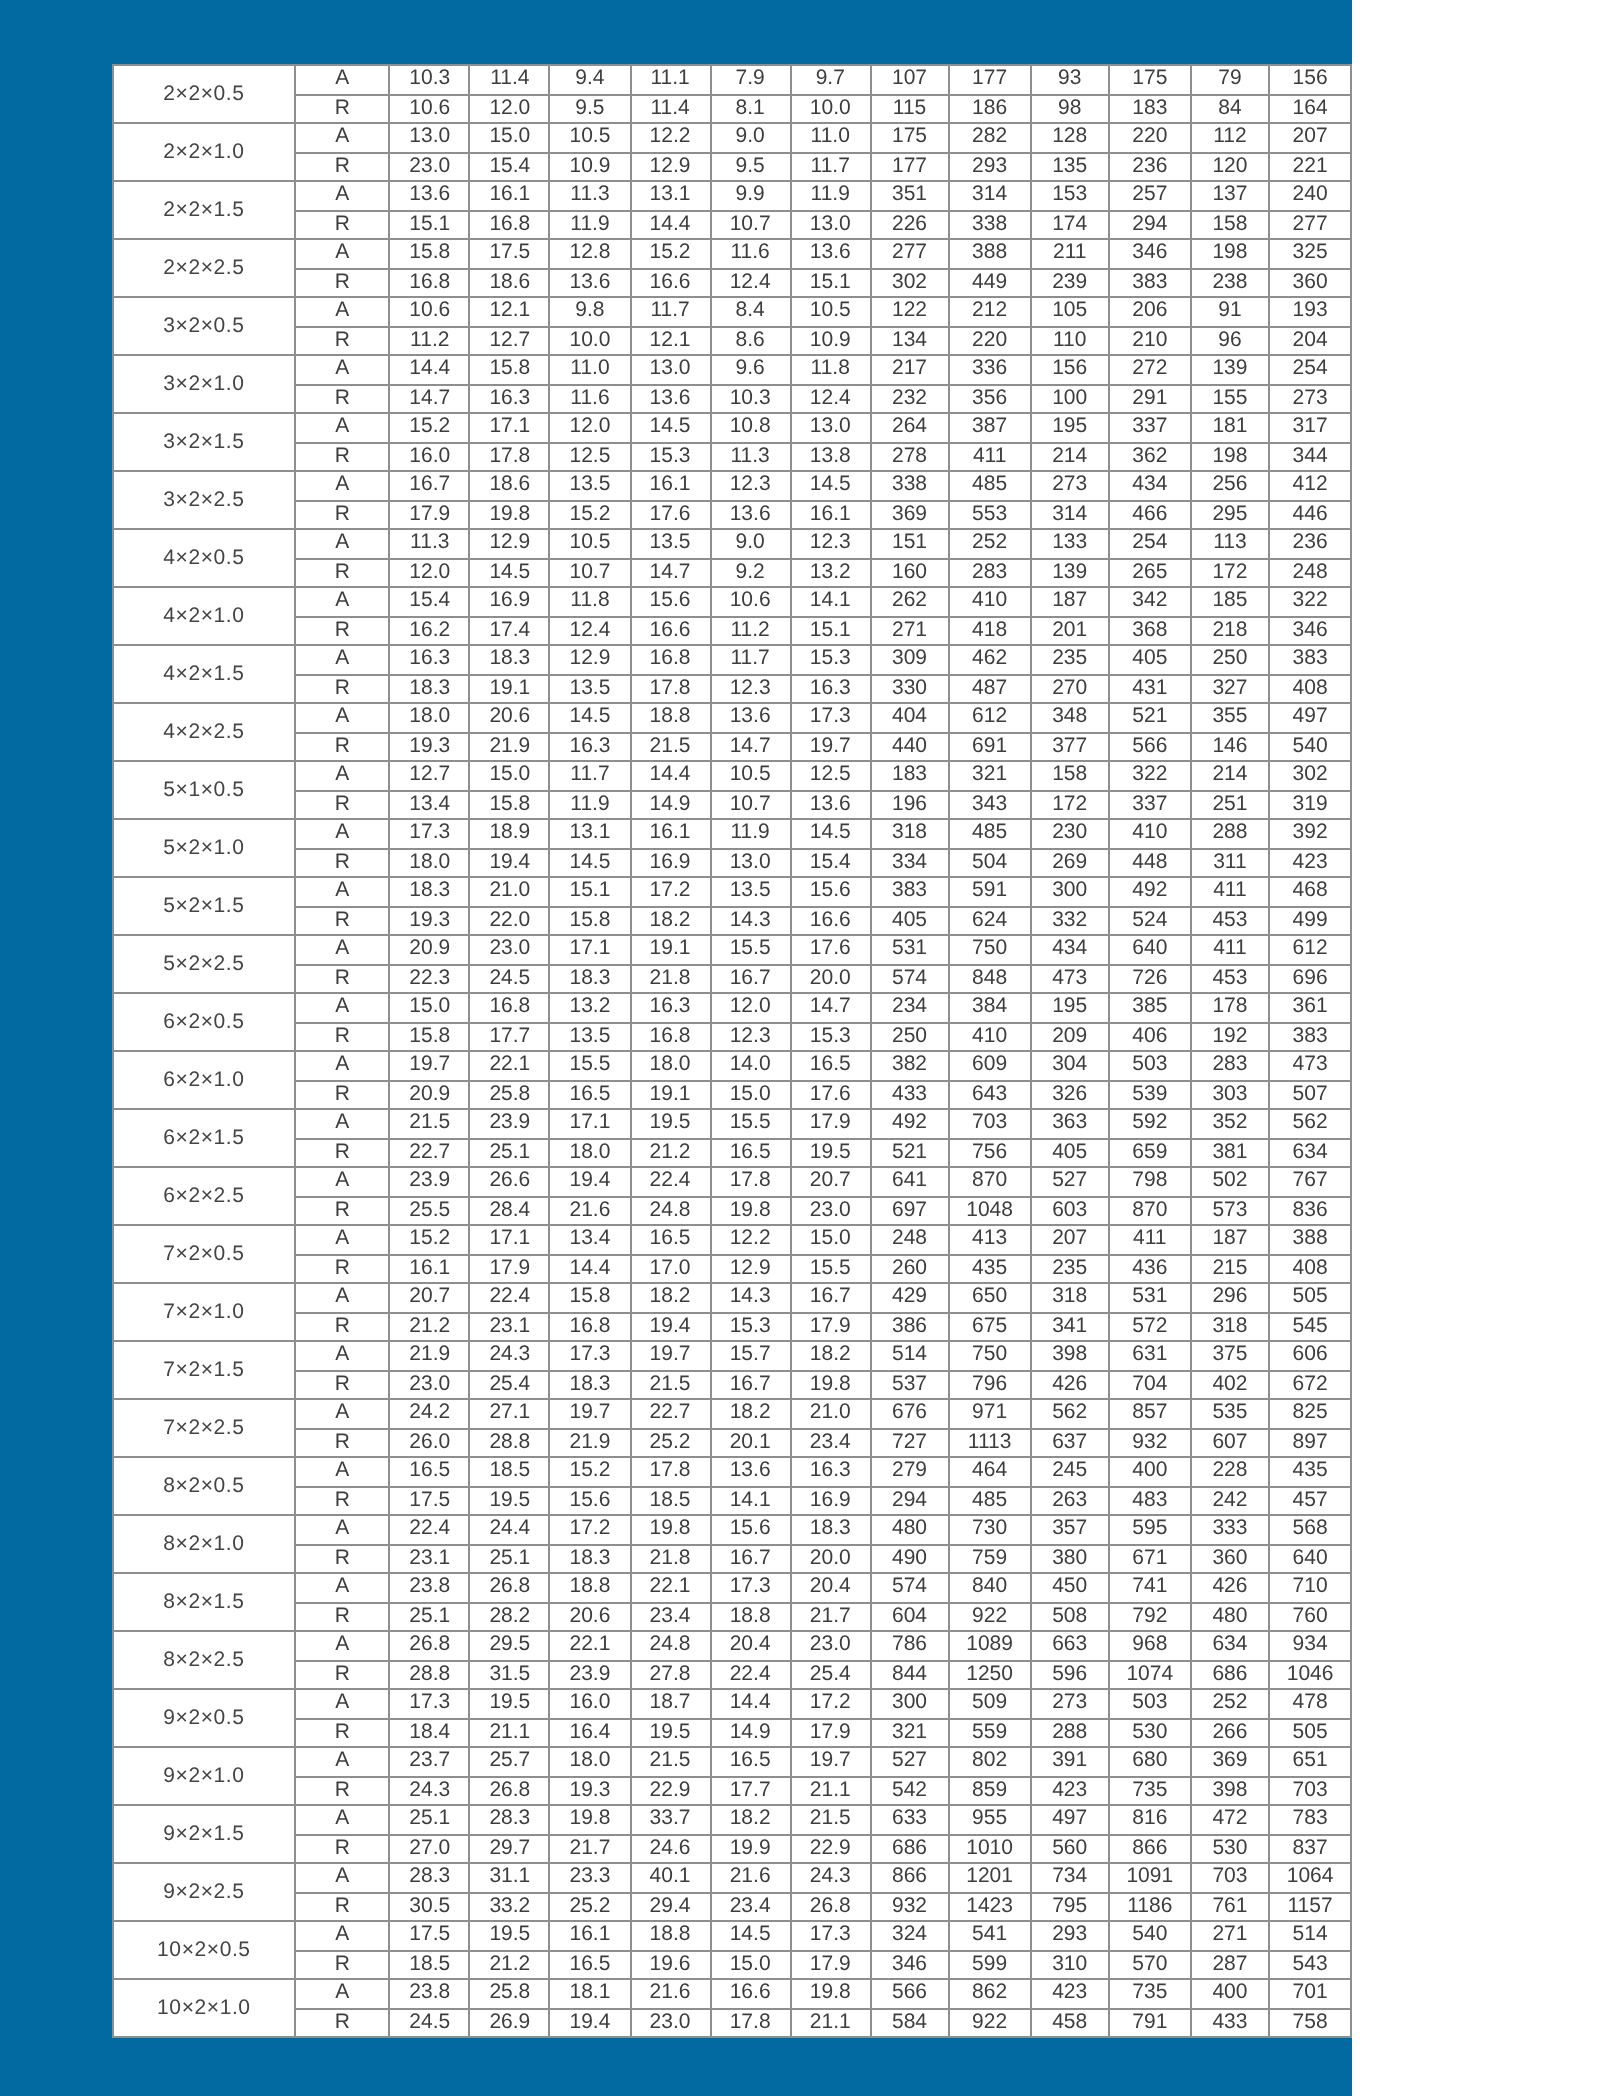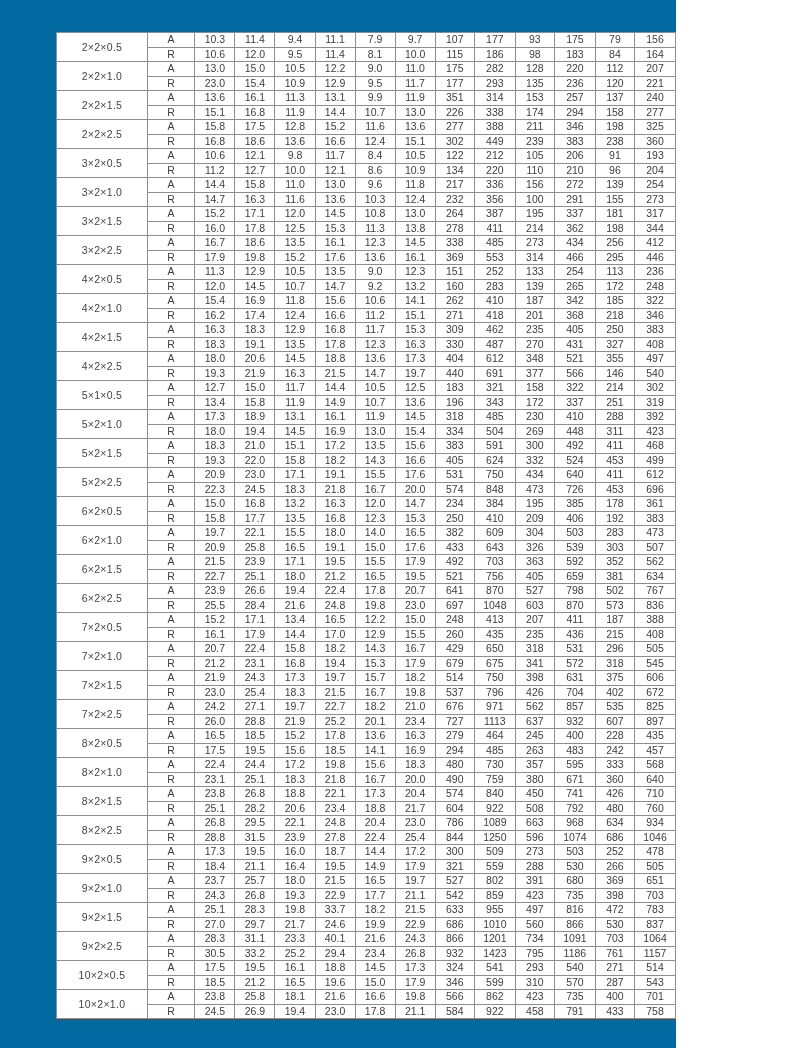--- a/index.html
+++ b/index.html
@@ -733,21 +733,21 @@
           <td class="value-cell">505</td>
         </tr>
         <tr>
           <td class="type-cell">R</td>
           <td class="value-cell">21.2</td>
           <td class="value-cell">23.1</td>
           <td class="value-cell">16.8</td>
           <td class="value-cell">19.4</td>
           <td class="value-cell">15.3</td>
           <td class="value-cell">17.9</td>
-          <td class="value-cell">679</td>
+          <td class="value-cell">386</td>
           <td class="value-cell">675</td>
           <td class="value-cell">341</td>
           <td class="value-cell">572</td>
           <td class="value-cell">318</td>
           <td class="value-cell">545</td>
         </tr>
         <tr>
           <td class="label-cell" rowspan="2">7×2×1.5</td>
           <td class="type-cell">A</td>
           <td class="value-cell">21.9</td>

